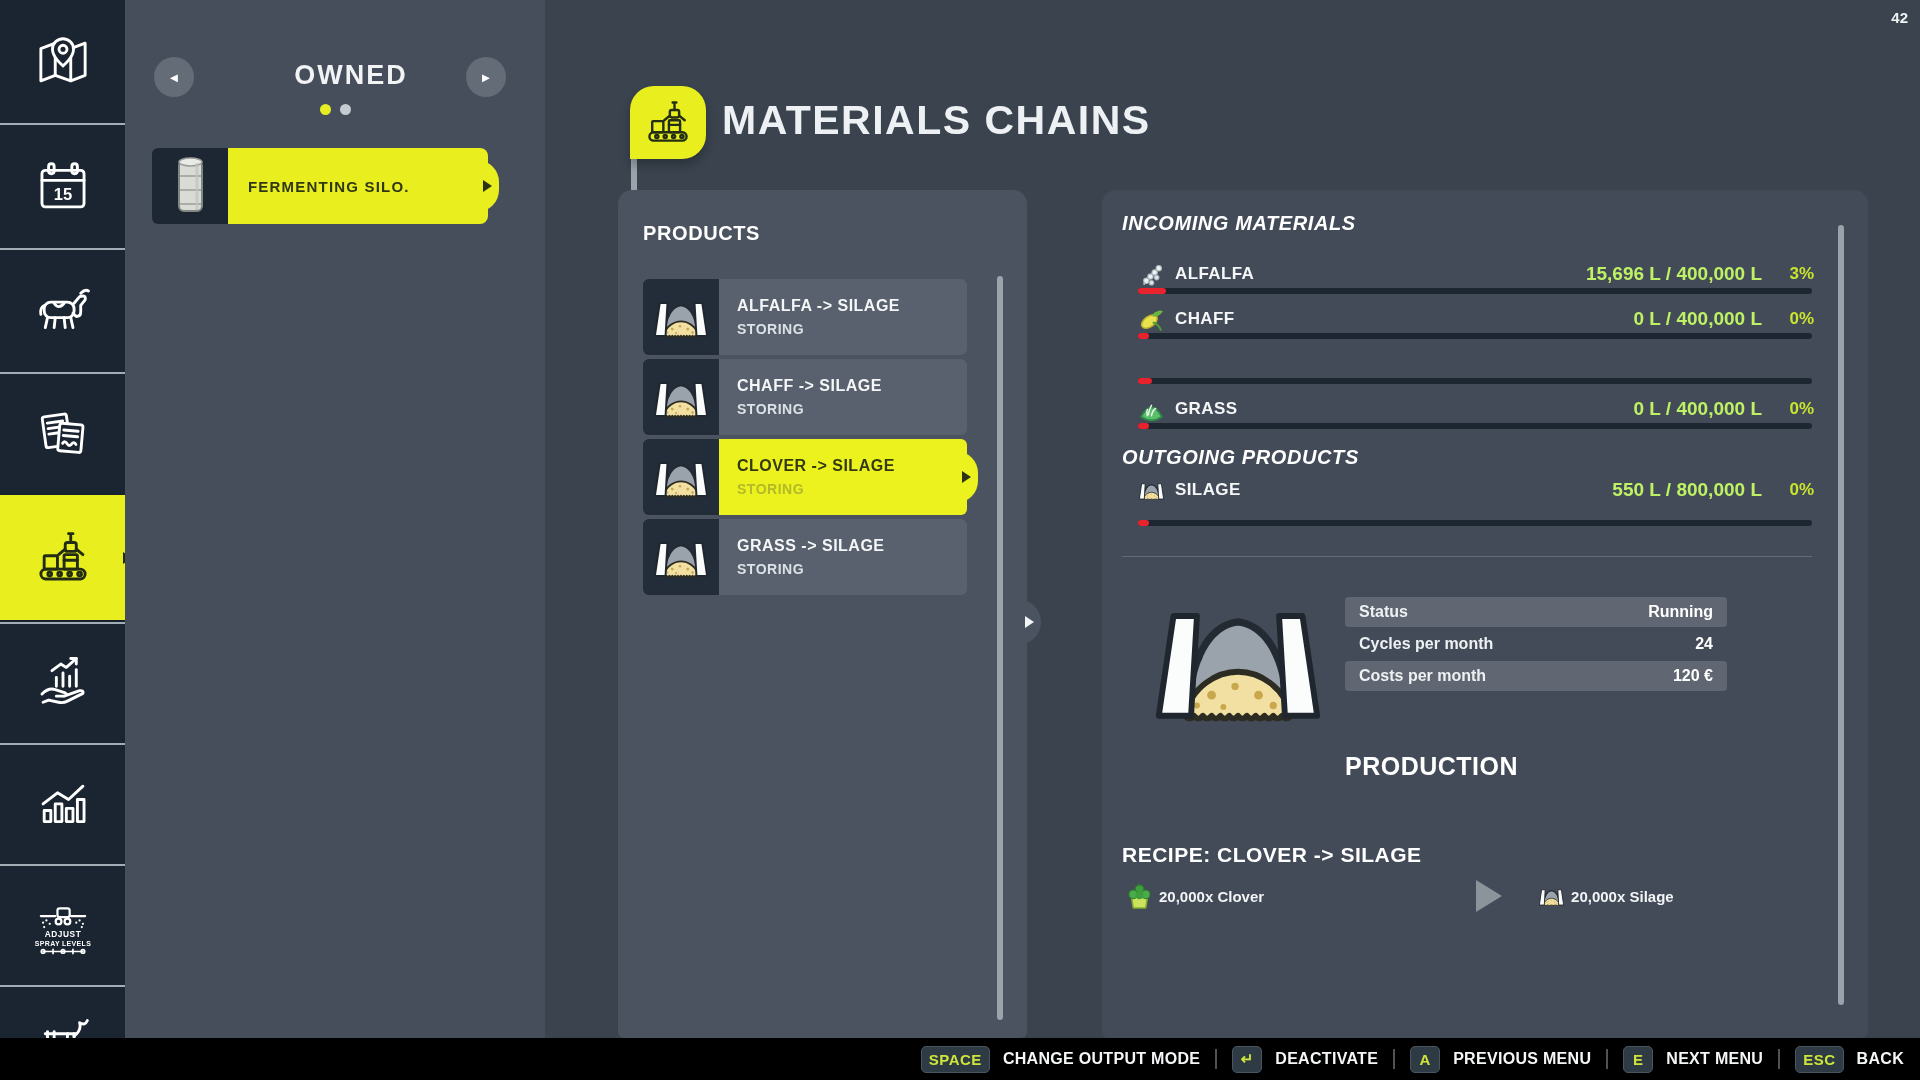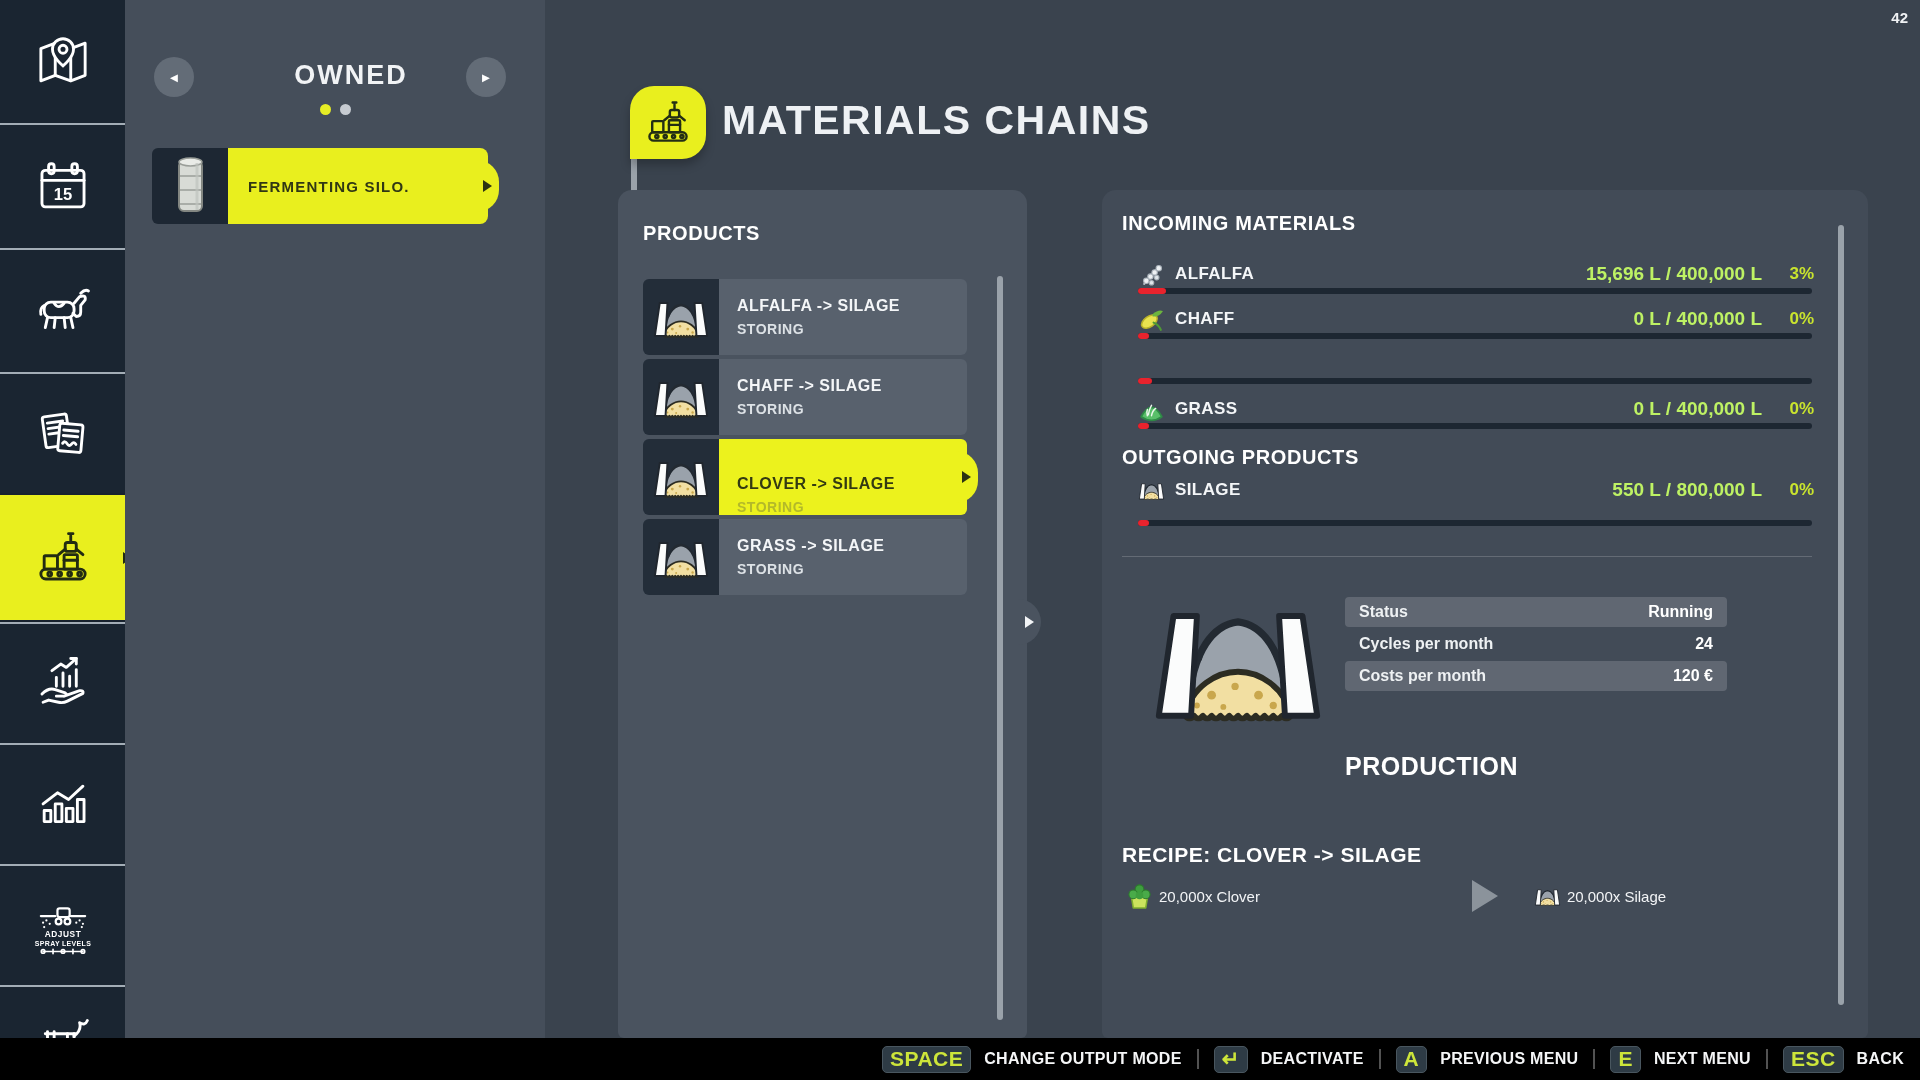--- a/index.html
+++ b/index.html
@@ -45,57 +45,57 @@
   .products{position:absolute;left:618px;top:190px;width:409px;height:848px;background:#4a535f;border-radius:14px 14px 6px 6px;}
   .panel-h{color:#fff;font-weight:700;font-size:20px;letter-spacing:0.6px;}
   .products .panel-h{position:absolute;left:25px;top:32px;}
   .prod-item{position:absolute;left:25px;width:324px;height:76px;display:flex;}
   .prod-item .iconbox{width:76px;height:76px;background:#232d39;border-radius:6px 0 0 6px;flex:none;
       display:flex;align-items:center;justify-content:center;}
   .prod-item .body{position:relative;flex:1;background:#58616d;border-radius:0 6px 6px 0;
       display:flex;flex-direction:column;justify-content:center;gap:6px;padding-left:18px;}
   .prod-item .t1{color:#f4f6f8;font-size:16px;font-weight:700;letter-spacing:0.5px;}
   .prod-item .t2{color:#dde2e6;font-size:14px;font-weight:700;letter-spacing:0.5px;}
-  .prod-item.selected .body{background:#ecf21d;justify-content:flex-end;}
+  .prod-item.selected .body{background:#ecf21d;}
   .prod-item.selected .t1{color:#333a12;}
   .prod-item.selected .t2{color:#b3b92a;}
   .panel-bump{position:absolute;right:-14px;top:600px;width:28px;height:46px;background:#4a535f;border-radius:0 23px 23px 0;}
   .panel-bump:after{content:"";position:absolute;right:7px;top:50%;transform:translateY(-50%);
       width:0;height:0;border-left:9px solid #f2f4f6;border-top:6px solid transparent;border-bottom:6px solid transparent;}
   
   .details{position:absolute;left:1102px;top:190px;width:766px;height:848px;background:#424b57;border-radius:14px 14px 6px 6px;}
-  .d-h{position:absolute;left:20px;color:#fff;font-weight:700;font-size:20px;letter-spacing:0.6px;}
+  .d-h{position:absolute;left:20px;color:#fff;font-weight:700;font-size:20px;letter-spacing:0.6px;font-style:italic;}
   .mat-row{position:absolute;left:36px;width:676px;height:26px;display:flex;align-items:center;}
   .mat-row .micon{width:27px;height:27px;margin-right:10px;flex:none;}
   .mat-row .mname{color:#f4f6f8;font-size:17px;font-weight:700;letter-spacing:0.4px;flex:1;}
   .mat-row .mamount{color:#bef264;font-size:19px;font-weight:700;text-align:left;}
   .mat-row .mpct{width:52px;color:#c9e42e;font-size:17px;font-weight:700;text-align:right;}
   .bar{position:absolute;left:36px;width:674px;height:6px;border-radius:3px;background:#1d2732;}
   .bar .fill{height:6px;border-radius:3px;background:#e8232d;}
   .divider{position:absolute;left:20px;width:690px;height:1px;background:rgba(255,255,255,0.18);}
   .prod-h{position:absolute;left:243px;top:562px;color:#fff;font-weight:700;font-size:25px;letter-spacing:0.5px;}
   .silo-img{position:absolute;left:48px;top:408px;width:176px;height:124px;}
   .ptable{position:absolute;left:243px;top:407px;width:382px;}
   .prow{height:30px;margin-bottom:2px;border-radius:4px;display:flex;align-items:center;padding:0 14px;}
   .prow.alt{background:rgba(255,255,255,0.16);justify-content:flex-end;}
   .prow .pl{flex:1;color:#eef1f3;font-size:16px;font-weight:700;}
   .prow .pv{color:#fff;font-size:16px;font-weight:700;}
   .recipe-h{position:absolute;left:20px;top:653px;color:#fff;font-weight:700;font-size:21px;letter-spacing:0.5px;}
   .recipe-row{position:absolute;left:24px;top:690px;width:560px;height:32px;display:flex;align-items:center;}
   .recipe-row .micon{width:27px;height:27px;margin-right:6px;}
-  .recipe-row .rtxt{color:#f2f4f6;font-size:15px;font-weight:400;text-align:right;}
+  .recipe-row .rtxt{color:#f2f4f6;font-size:15px;font-weight:700;text-align:right;}
   .play{width:0;height:0;border-left:26px solid #8b939b;border-top:16px solid transparent;border-bottom:16px solid transparent;
         margin-left:212px;margin-right:36px;}
   
   .bottombar{position:absolute;left:0;top:1038px;width:1920px;height:42px;background:#000;
       display:flex;align-items:center;justify-content:flex-end;padding-right:16px;box-sizing:border-box;}
   .bgroup{display:flex;align-items:center;gap:13px;}
   .bsep{width:2px;height:20px;background:rgba(255,255,255,0.32);margin:0 15px;}
   .key{height:27px;min-width:30px;padding:12px 7px;border-radius:5px;background:#2e3b45;border:1px solid #49565f;
-      color:#cde53a;font-size:21px;font-weight:700;display:flex;align-items:center;justify-content:center;
+      color:#cde53a;font-size:15px;font-weight:700;display:flex;align-items:center;justify-content:center;
       box-sizing:border-box;letter-spacing:0.5px;}
   .blabel{color:#f5f6f7;font-size:16px;font-weight:700;letter-spacing:0.3px;}
   .fps{position:absolute;right:12px;top:9px;color:#f0f2f4;font-size:15px;font-weight:700;}
   .icon-line{stroke:#fff;stroke-width:2.6;fill:none;stroke-linecap:round;stroke-linejoin:round;}
   .icon-dark{stroke:currentColor;stroke-width:2.6;fill:none;stroke-linecap:round;stroke-linejoin:round;}
 </style>
 </head>
 <body>
 
 <svg width="0" height="0" style="position:absolute">

